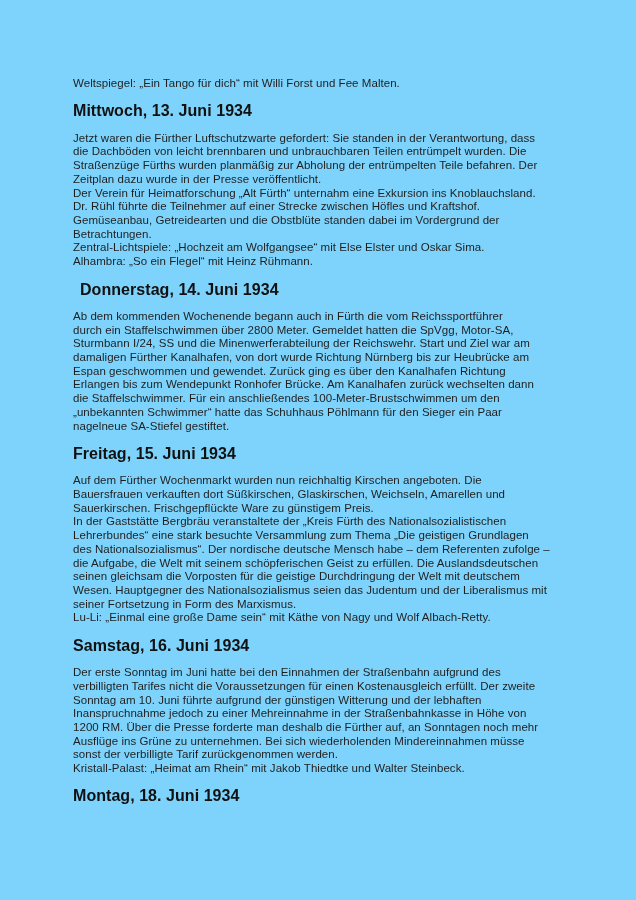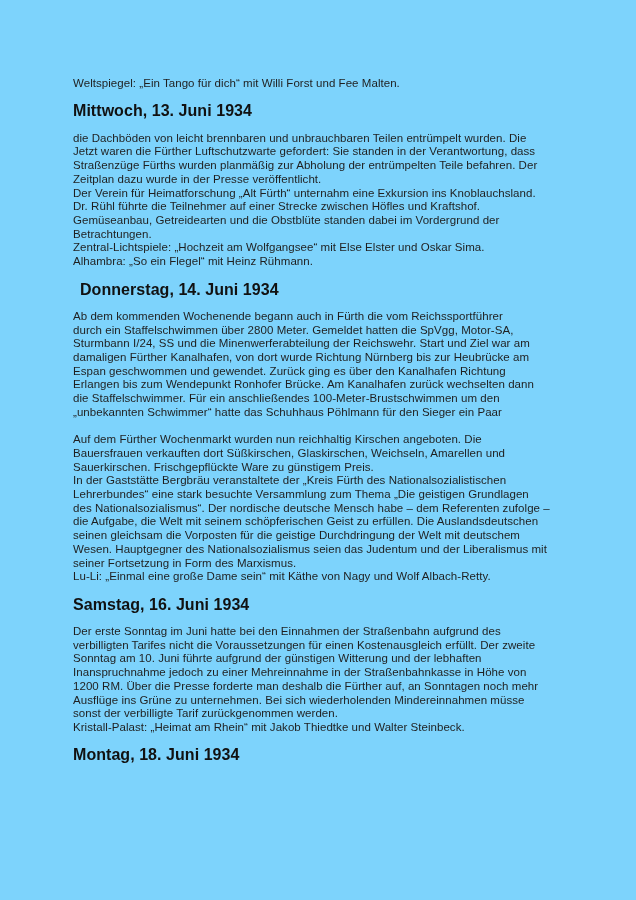--- a/index.html
+++ b/index.html
@@ -42,42 +42,44 @@
 </head>
 <body>
 
 <div class="page">
   <div class="content" id="document-content" style="color: rgb(31, 31, 31);">
       <div class="block">
         <div class="text-line">Weltspiegel: „Ein Tango für dich“ mit Willi Forst und Fee Malten.</div>
       </div>
       <div class="entry-heading" style="color: rgb(17, 17, 17);">Mittwoch, 13. Juni 1934</div>
       <div class="block">
+        <div class="text-line">Jetzt waren die Fürther Luftschutzwarte gefordert: Sie standen in der Verantwortung, dass</div>
         <div class="text-line">die Dachböden von leicht brennbaren und unbrauchbaren Teilen entrümpelt wurden. Die</div>
-        <div class="text-line">Jetzt waren die Fürther Luftschutzwarte gefordert: Sie standen in der Verantwortung, dass</div>
         <div class="text-line">Straßenzüge Fürths wurden planmäßig zur Abholung der entrümpelten Teile befahren. Der</div>
         <div class="text-line">Zeitplan dazu wurde in der Presse veröffentlicht.</div>
         <div class="text-line">Der Verein für Heimatforschung „Alt Fürth“ unternahm eine Exkursion ins Knoblauchsland.</div>
         <div class="text-line">Dr. Rühl führte die Teilnehmer auf einer Strecke zwischen Höfles und Kraftshof.</div>
         <div class="text-line">Gemüseanbau, Getreidearten und die Obstblüte standen dabei im Vordergrund der</div>
         <div class="text-line">Betrachtungen.</div>
         <div class="text-line">Zentral-Lichtspiele: „Hochzeit am Wolfgangsee“ mit Else Elster und Oskar Sima.</div>
         <div class="text-line">Alhambra: „So ein Flegel“ mit Heinz Rühmann.</div>
       </div>
       <div class="entry-heading" style="color: rgb(17, 17, 17); padding-left: 7px;">Donnerstag, 14. Juni 1934</div>
       <div class="block">
         <div class="text-line">Ab dem kommenden Wochenende begann auch in Fürth die vom Reichssportführer</div>
         <div class="text-line">durch ein Staffelschwimmen über 2800 Meter. Gemeldet hatten die SpVgg, Motor-SA,</div>
         <div class="text-line">Sturmbann I/24, SS und die Minenwerferabteilung der Reichswehr. Start und Ziel war am</div>
         <div class="text-line">damaligen Fürther Kanalhafen, von dort wurde Richtung Nürnberg bis zur Heubrücke am</div>
         <div class="text-line">Espan geschwommen und gewendet. Zurück ging es über den Kanalhafen Richtung</div>
         <div class="text-line">Erlangen bis zum Wendepunkt Ronhofer Brücke. Am Kanalhafen zurück wechselten dann</div>
         <div class="text-line">die Staffelschwimmer. Für ein anschließendes 100-Meter-Brustschwimmen um den</div>
         <div class="text-line">„unbekannten Schwimmer“ hatte das Schuhhaus Pöhlmann für den Sieger ein Paar</div>
+        <div class="text-line">nagelneue SA-Stiefel gestiftet.</div>
       </div>
+      <div class="entry-heading" style="color: rgb(17, 17, 17);">Freitag, 15. Juni 1934</div>
       <div class="block">
         <div class="text-line">Auf dem Fürther Wochenmarkt wurden nun reichhaltig Kirschen angeboten. Die</div>
         <div class="text-line">Bauersfrauen verkauften dort Süßkirschen, Glaskirschen, Weichseln, Amarellen und</div>
         <div class="text-line">Sauerkirschen. Frischgepflückte Ware zu günstigem Preis.</div>
         <div class="text-line">In der Gaststätte Bergbräu veranstaltete der „Kreis Fürth des Nationalsozialistischen</div>
         <div class="text-line">Lehrerbundes“ eine stark besuchte Versammlung zum Thema „Die geistigen Grundlagen</div>
         <div class="text-line">des Nationalsozialismus“. Der nordische deutsche Mensch habe – dem Referenten zufolge –</div>
         <div class="text-line">die Aufgabe, die Welt mit seinem schöpferischen Geist zu erfüllen. Die Auslandsdeutschen</div>
         <div class="text-line">seinen gleichsam die Vorposten für die geistige Durchdringung der Welt mit deutschem</div>
         <div class="text-line">Wesen. Hauptgegner des Nationalsozialismus seien das Judentum und der Liberalismus mit</div>

